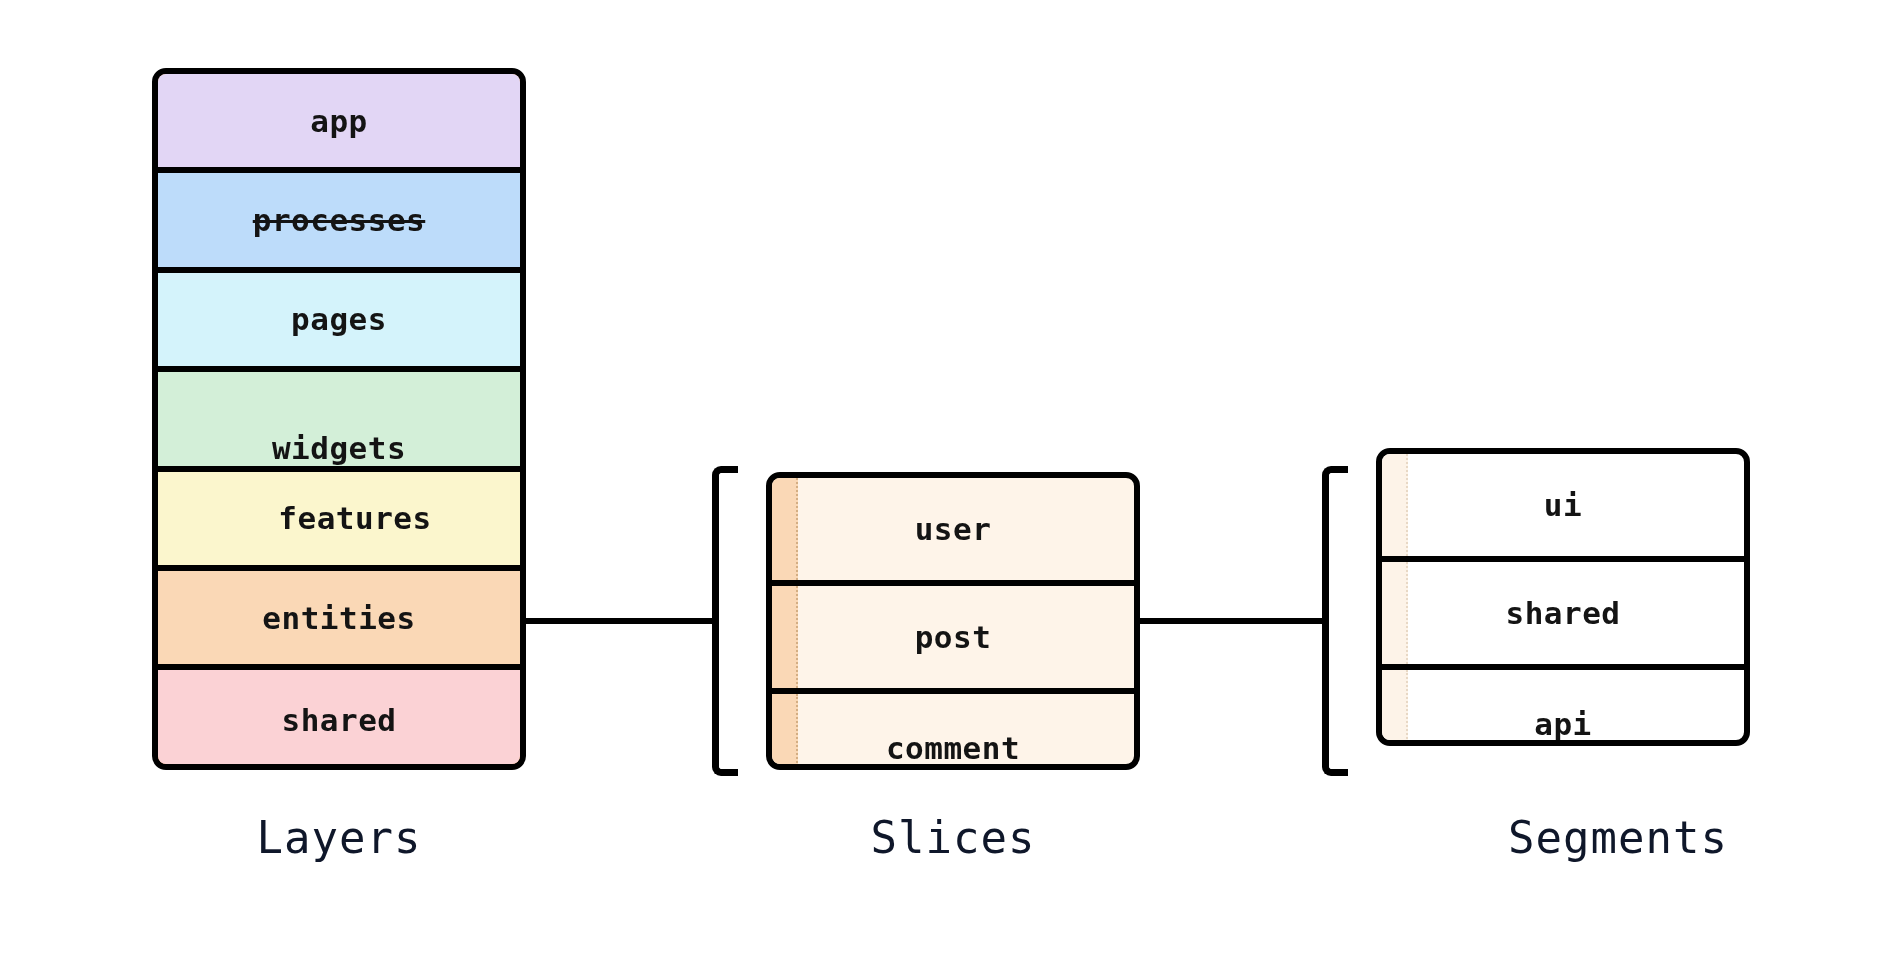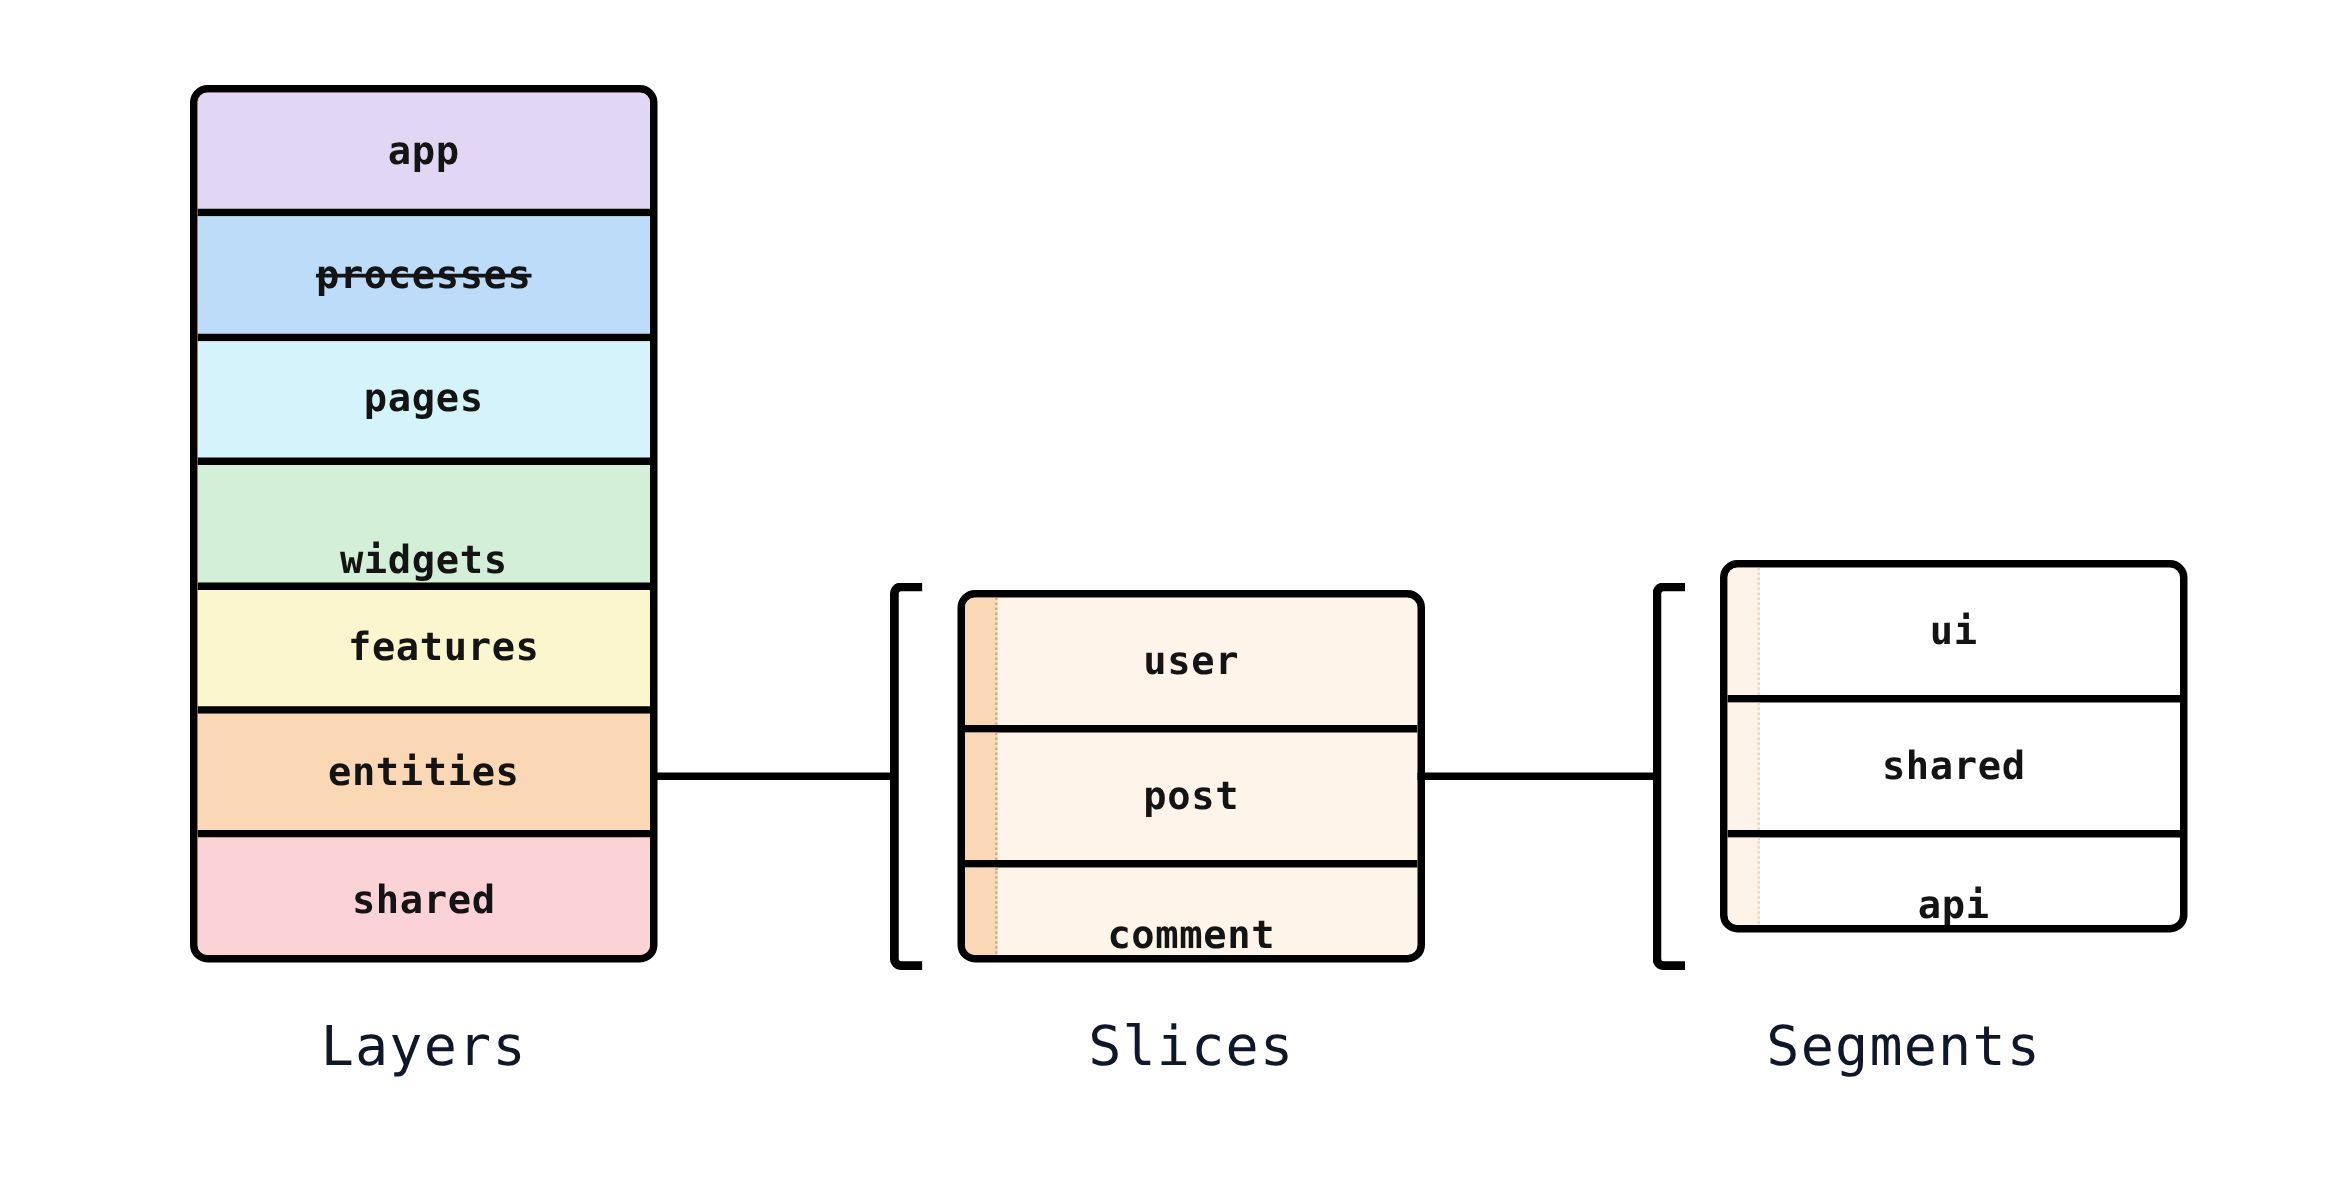--- a/index.html
+++ b/index.html
@@ -114,21 +114,21 @@
     top: 812px;
     width: 374px;
     text-align: center;
     font-size: 44px;
     font-weight: 400;
     color: #0f172a;
     letter-spacing: 1px;
   }
   #caption-layers   { left: 152px;  }
   #caption-slices   { left: 766px;  }
-  #caption-segments { left: 1336px; }
+  #caption-segments { left: 1431px; }
 </style>
 </head>
 <body>
 
 <div id="diagram">
 
   <div class="stack" id="layers-stack">
     <div class="row" style="background-color: rgb(226, 214, 245);">
       <span class="row-label">app</span>
     </div>

